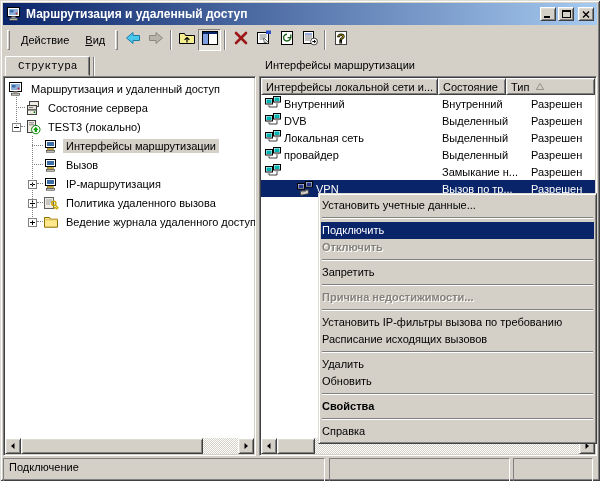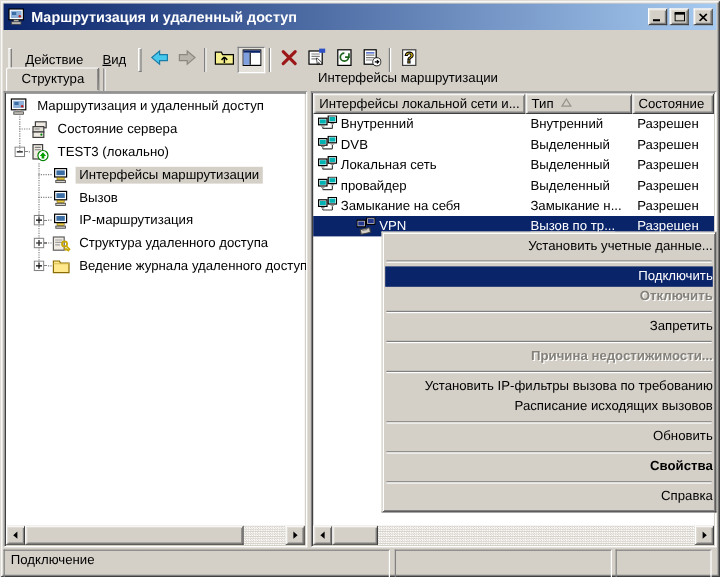--- a/index.html
+++ b/index.html
@@ -17,41 +17,41 @@
   .title-icon { width:16px; height:16px; flex:none; display:flex; align-items:center; justify-content:center; }
   .title-text { color:#fff; font-weight:bold; font-size:12px; margin-left:4px; flex:1;
     white-space:nowrap; overflow:hidden; }
   .tb-btn { width:16px; height:14px; background:#d4d0c8; flex:none; margin-left:2px;
     border:1px solid; border-color:#fff #404040 #404040 #fff;
     box-shadow: inset 1px 1px 0 #dfdcd5, inset -1px -1px 0 #808080;
     display:flex; align-items:center; justify-content:center; padding:0; cursor:default; }
   .tb-btn.close-gap { margin-left:4px; }
 
   
-  .toolbar { position:absolute; left:3px; top:35px; width:594px; height:29px;
+  .toolbar { position:absolute; left:3px; top:25px; width:594px; height:29px;
     display:flex; align-items:center; padding:0 2px; }
   .grip { width:3px; height:20px; margin:0 3px 0 2px;
     border:1px solid; border-color:#fff #808080 #808080 #fff; }
   .menu-item { padding:3px 8px; white-space:nowrap; cursor:default; }
   .menu-item u { text-decoration:underline; }
   .tbtn { width:23px; height:22px; background:transparent; border:1px solid transparent;
     display:flex; align-items:center; justify-content:center; padding:0; cursor:default; }
   .tbtn.pressed { border-color:#808080 #fff #fff #808080; background:#e4e1db; }
   .tsep { width:2px; height:20px; margin:0 3px;
     border-left:1px solid #808080; border-right:1px solid #fff; }
 
   
   .main { position:absolute; left:3px; top:54px; width:594px; height:402px; display:flex; }
   .left-pane { width:253px; flex:none; display:flex; flex-direction:column; margin-right:3px; }
   .right-pane { flex:1; display:flex; flex-direction:column; }
 
   .tabstrip { height:22px; flex:none; display:flex; align-items:flex-end; padding-left:2px; }
   .tab { height:20px; padding:3px 12px 0 12px; background:#d4d0c8; border-radius:2px 2px 0 0;
     border:1px solid; border-color:#fff #404040 #d4d0c8 #fff;
-    box-shadow: inset -1px 0 0 #808080; white-space:nowrap; }
+    box-shadow: inset -1px 0 0 #808080; white-space:nowrap;font-family:Liberation Mono, monospace; }
   .tabstrip-line { width:2px; height:19px; margin-left:3px;
     border-left:1px solid #808080; border-right:1px solid #fff; }
 
   .sunken { background:#fff;
     border:1px solid; border-color:#808080 #fff #fff #808080;
     box-shadow: inset 1px 1px 0 #404040, inset -1px -1px 0 #d4d0c8; }
 
   .treebox { flex:1; position:relative; overflow:hidden; padding:2px 0 0 4px; }
   #tree-rows { position:relative; }
   .trow { height:19px; display:flex; align-items:center; position:relative; white-space:nowrap; cursor:default; }
@@ -100,21 +100,21 @@
   .statusbar { position:absolute; left:3px; top:458px; width:594px; height:20px;
     display:flex; align-items:flex-start; }
   .spanel { height:28px; border:1px solid; border-color:#808080 #fff #fff #808080;
     padding:2px 5px; white-space:nowrap; overflow:hidden; }
 
   
   .context-menu { position:absolute; left:318px; top:193px; width:279px; z-index:10;
     background:#d4d0c8; padding:3px 2px;
     border:1px solid; border-color:#dfdcd5 #404040 #404040 #dfdcd5;
     box-shadow: inset 1px 1px 0 #fff, inset -1px -1px 0 #808080; }
-  .cmi { height:17px; line-height:17px; padding-left:1px; white-space:nowrap; overflow:hidden; cursor:default;text-align:right; }
+  .cmi { height:17px; line-height:17px; padding-left:1px; white-space:nowrap; overflow:hidden; cursor:default; }
   .cmi.hl { background:#0a246a; color:#fff; }
   .cmi.dis { color:#84807a; text-shadow:1px 1px 0 #fff;font-weight:bold; }
   .cmi.bold { font-weight:bold; }
   .csep { height:0; margin:3px 1px; border-top:1px solid #808080; border-bottom:1px solid #fff; }
 </style>
 </head>
 <body>
 
 <div class="window">
 
@@ -314,21 +314,21 @@
                   <line x1="4.5" y1="2" x2="4.5" y2="7" stroke="#000"></line>
                 </svg></span>
               <span class="icon"><svg width="16" height="16" viewBox="0 0 16 16">
                   <rect x="1.5" y="2.5" width="9" height="11" fill="#f0ece4" stroke="#606060"></rect>
                   <line x1="3" y1="5" x2="9" y2="5" stroke="#a0a0a0"></line>
                   <line x1="3" y1="7" x2="9" y2="7" stroke="#a0a0a0"></line>
                   <line x1="3" y1="9" x2="7" y2="9" stroke="#a0a0a0"></line>
                   <circle cx="10.8" cy="8.3" r="2.1" fill="none" stroke="#c8a800" stroke-width="1.5"></circle>
                   <path d="M12.1 9.8 L15 12.8 L13.9 13.9 L12.5 12.6 L11.9 13.2 L10.8 12" stroke="#c8a800" stroke-width="1.3" fill="none"></path>
                 </svg></span>
-              <span class="tlabel">Структура удаленного доступа</span>
+              <span class="tlabel">Политика удаленного вызова</span>
             </div>
             <div class="trow l2 has-exp">
               <span class="hstub"></span>
               <span class="exp"><svg width="9" height="9" viewBox="0 0 9 9">
                   <rect x="0.5" y="0.5" width="8" height="8" fill="#fff" stroke="#808080"></rect>
                   <line x1="2" y1="4.5" x2="7" y2="4.5" stroke="#000"></line>
                   <line x1="4.5" y1="2" x2="4.5" y2="7" stroke="#000"></line>
                 </svg></span>
               <span class="icon"><svg width="16" height="16" viewBox="0 0 16 16">
                   <path d="M1.5 3.5 h5 l1 1.7 h7 v8 h-13 z" fill="#ffe98c" stroke="#8a6c00"></path>
@@ -356,28 +356,28 @@
       </div>
     </div>
 
     <div class="right-pane">
       <div class="descbar">Интерфейсы маршрутизации</div>
       <div class="listbox sunken">
         <div class="lheader" id="list-header">
             <div class="hcell" style="width: 177px;">
               <span>Интерфейсы локальной сети и...</span>
             </div>
+            <div class="hcell" style="flex: 1 1 0%;">
+              <span>Состояние</span>
+            </div>
             <div class="hcell" style="width: 89px;">
               <span>Тип</span>
               <span class="sort"><svg width="10" height="9" viewBox="0 0 10 9">
                   <path d="M5 1.5 L8.7 7.5 H1.3 Z" fill="#d4d0c8" stroke="#96928a"></path>
                 </svg></span>
-            </div>
-            <div class="hcell" style="flex: 1 1 0%;">
-              <span>Состояние</span>
             </div>
           </div>
         <div id="list-rows">
             <div class="lrow">
               <div class="lcell" style="width: 177px;">
                 <span class="icon"><svg width="16" height="16" viewBox="0 0 16 16">
                     <rect x="8.5" y="0.5" width="7" height="5.5" fill="#fff" stroke="#000"></rect>
                     <rect x="9.5" y="1.5" width="5" height="3.5" fill="#00b2b2"></rect>
                     <rect x="10.5" y="6.5" width="3" height="1" fill="#808080"></rect>
                     <rect x="0.5" y="2.5" width="7" height="5.5" fill="#fff" stroke="#000"></rect>
@@ -458,21 +458,20 @@
               <div class="lcell" style="width: 177px;">
                 <span class="icon"><svg width="16" height="16" viewBox="0 0 16 16">
                     <rect x="8.5" y="0.5" width="7" height="5.5" fill="#fff" stroke="#000"></rect>
                     <rect x="9.5" y="1.5" width="5" height="3.5" fill="#00b2b2"></rect>
                     <rect x="10.5" y="6.5" width="3" height="1" fill="#808080"></rect>
                     <rect x="0.5" y="2.5" width="7" height="5.5" fill="#fff" stroke="#000"></rect>
                     <rect x="1.5" y="3.5" width="5" height="3.5" fill="#00b2b2"></rect>
                     <rect x="2.5" y="8.5" width="3" height="1" fill="#808080"></rect>
                     <path d="M4 11 h8 M4 9.8 v1.2 M12 7.8 v3.2" stroke="#404040" fill="none"></path>
                   </svg></span>
-                <span>Замыкание на себя</span>
               </div>
               <div class="lcell" style="width: 89px;">
                 <span>Замыкание н...</span>
               </div>
               <div class="lcell" style="flex: 1 1 0%;">
                 <span>Разрешен</span>
               </div>
             </div>
             <div class="lrow selected">
               <div class="lcell" style="width: 177px; padding-left: 36px;">
@@ -525,20 +524,21 @@
       <div class="cmi hl">Подключить</div>
       <div class="cmi dis">Отключить</div>
       <div class="csep"></div>
       <div class="cmi">Запретить</div>
       <div class="csep"></div>
       <div class="cmi dis">Причина недостижимости...</div>
       <div class="csep"></div>
       <div class="cmi">Установить IP-фильтры вызова по требованию</div>
       <div class="cmi">Расписание исходящих вызовов</div>
       <div class="csep"></div>
+      <div class="cmi">Удалить</div>
       <div class="cmi">Обновить</div>
       <div class="csep"></div>
       <div class="cmi bold">Свойства</div>
       <div class="csep"></div>
       <div class="cmi">Справка</div>
     </div>
 
 </div>
 
 </body></html>

